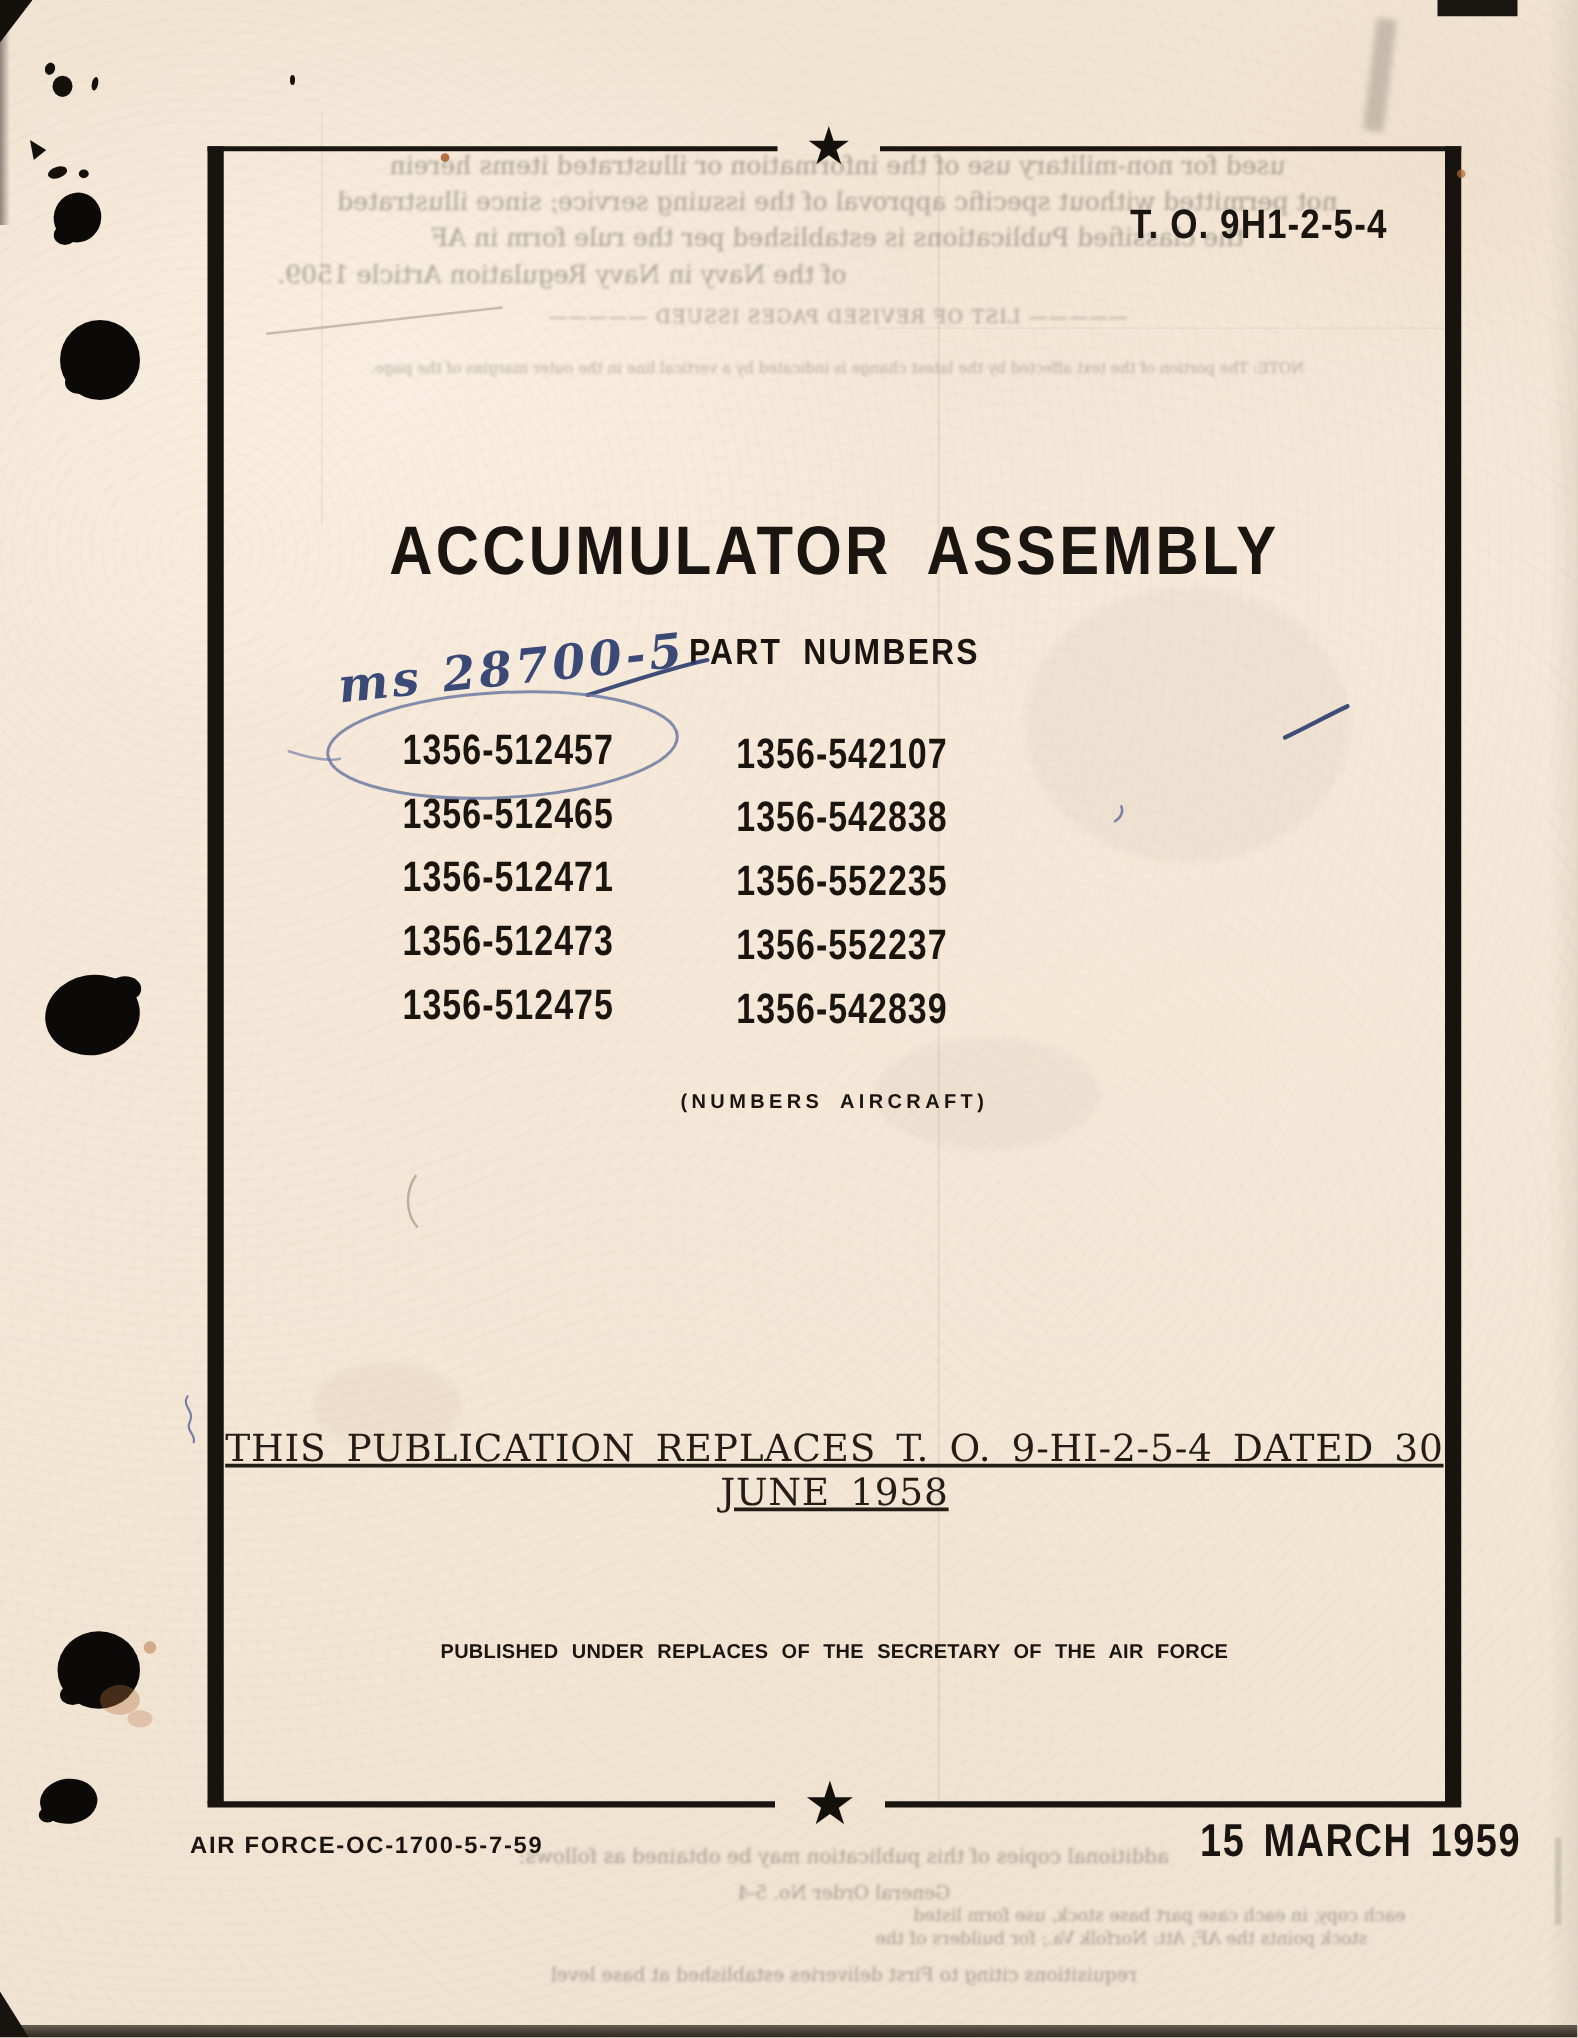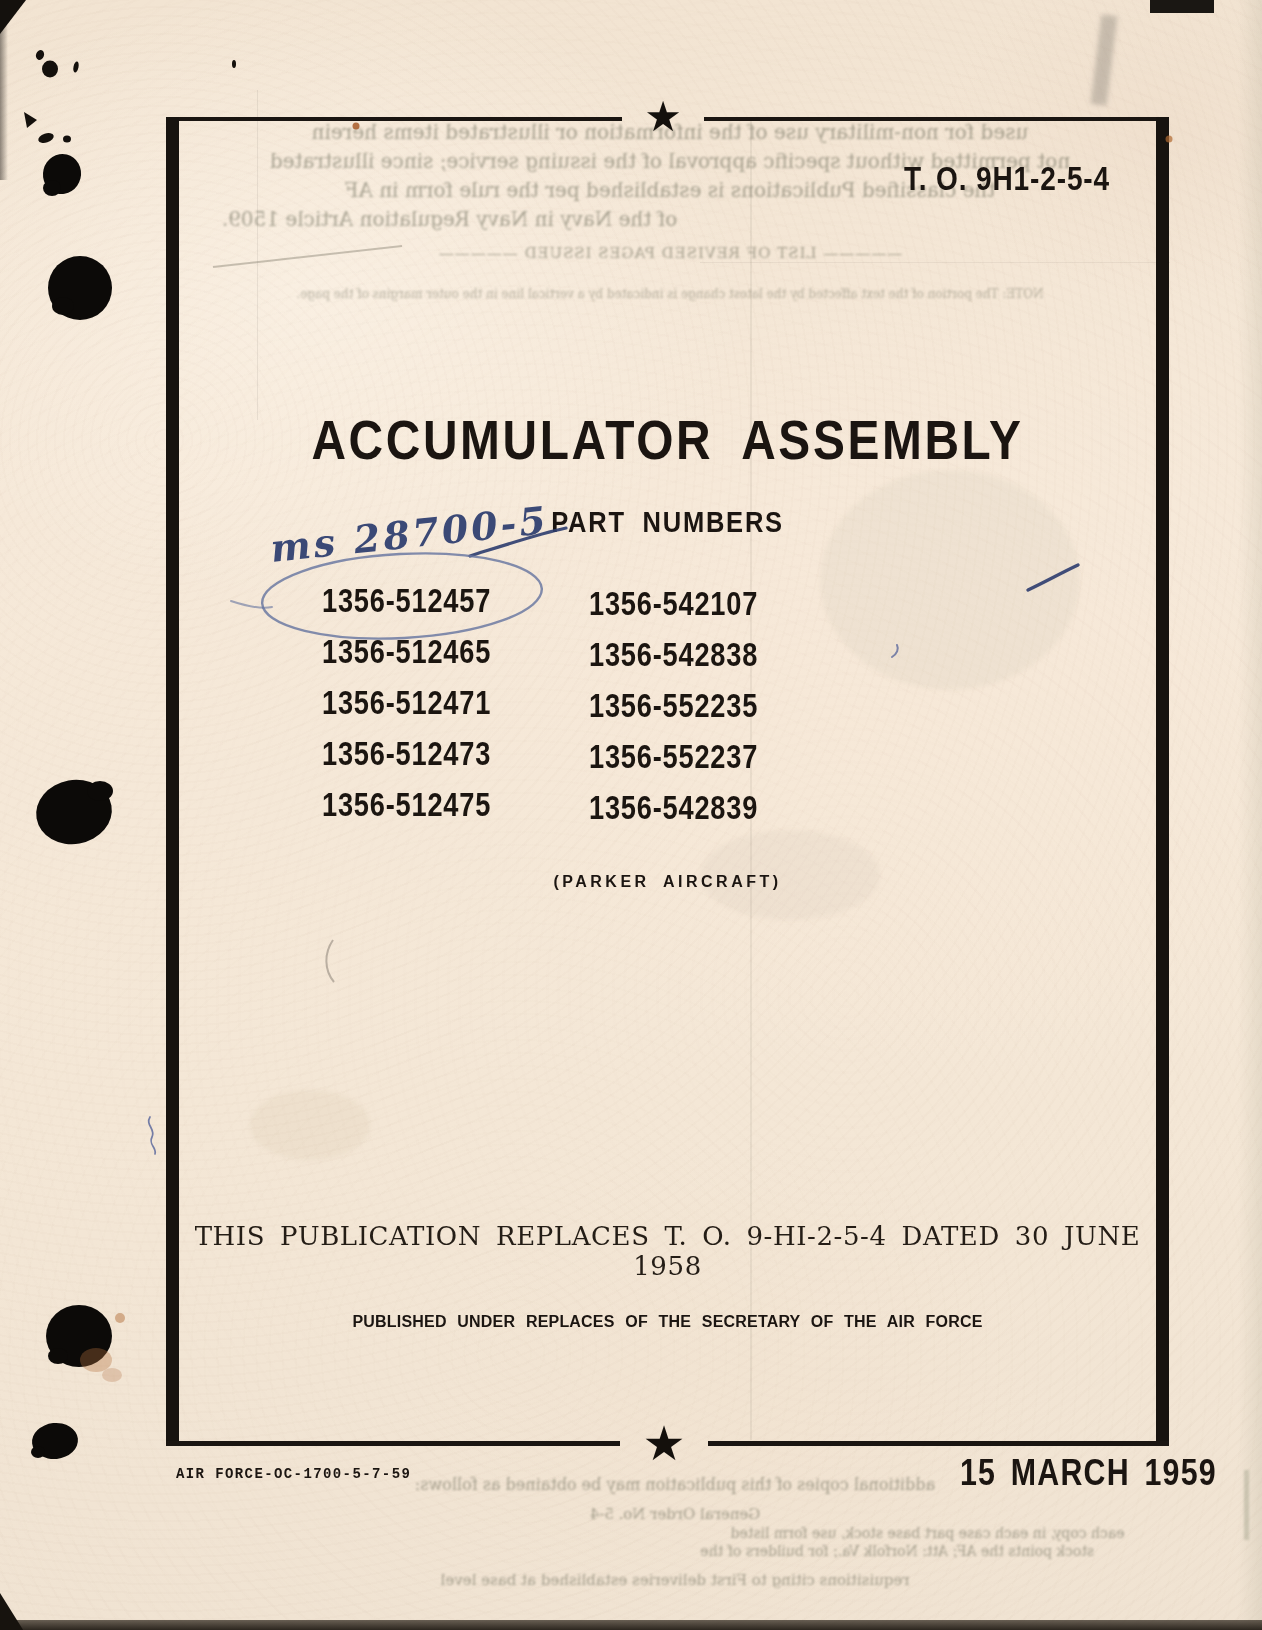--- a/index.html
+++ b/index.html
@@ -101,27 +101,27 @@
     <div class="cell" style="margin-top:11px;">1356-512475</div>
   </div>
   <div class="abs" style="left:589px;top:583px;width:220px;">
     <div class="cell">1356-542107</div>
     <div class="cell" style="margin-top:11px;">1356-542838</div>
     <div class="cell" style="margin-top:11px;">1356-552235</div>
     <div class="cell" style="margin-top:11px;">1356-552237</div>
     <div class="cell" style="margin-top:11px;">1356-542839</div>
   </div>
 
-  <div class="abs center-wrap cond" style="top:873px;font-size:16px;letter-spacing:3.5px;word-spacing:6px;">(PARKER AIRCRAFT)</div>
+  <div class="abs center-wrap cond" style="top:873px;font-size:16px;letter-spacing:3.5px;word-spacing:6px;">(NUMBERS AIRCRAFT)</div>
 
-  <div class="abs center-wrap serif" style="top:1221px;font-size:26px;letter-spacing:0.6px;word-spacing:6px;">THIS PUBLICATION REPLACES T. O. 9-HI-2-5-4 DATED 30 JUNE 1958</div>
+  <div class="abs center-wrap serif" style="top:1142px;font-size:30px;letter-spacing:0.6px;word-spacing:6px;text-decoration:underline;">THIS PUBLICATION REPLACES T. O. 9-HI-2-5-4 DATED 30 JUNE 1958</div>
 
   <div class="abs center-wrap cond" style="top:1313px;font-size:16px;letter-spacing:0.2px;word-spacing:6px;">PUBLISHED UNDER REPLACES OF THE SECRETARY OF THE AIR FORCE</div>
 
-  <div class="abs cond" style="left:176px;top:1466px;font-size:14px;letter-spacing:1.4px;font-family:Liberation Mono, monospace;">AIR FORCE-OC-1700-5-7-59</div>
+  <div class="abs cond" style="left:152px;top:1466px;font-size:19px;letter-spacing:1.4px;">AIR FORCE-OC-1700-5-7-59</div>
 
   <div class="abs cond" style="left:960px;top:1452px;font-size:37px;letter-spacing:1.5px;word-spacing:6px;transform:scaleX(0.82);transform-origin:left center;">15 MARCH 1959</div>
 
   <svg class="abs" style="left:0;top:0;" width="1262" height="1630" viewBox="0 0 1262 1630">
 
     <text x="272" y="562" transform="rotate(-6 272 562)" style="font-family:'DejaVu Serif',serif;font-style:italic;font-weight:bold;font-size:38px;letter-spacing:3px;" fill="#2c3c6e" opacity="0.92">ms 28700-5</text>
 
     <path d="M 470 556 C 505 545 538 534 566 528" stroke="#2c3c6e" stroke-width="3.2" fill="none" stroke-linecap="round" opacity="0.9"></path>
 
     <ellipse cx="402" cy="596" rx="140" ry="42" transform="rotate(-3 402 596)" stroke="#64739f" stroke-width="2.4" fill="none" opacity="0.8"></ellipse>

